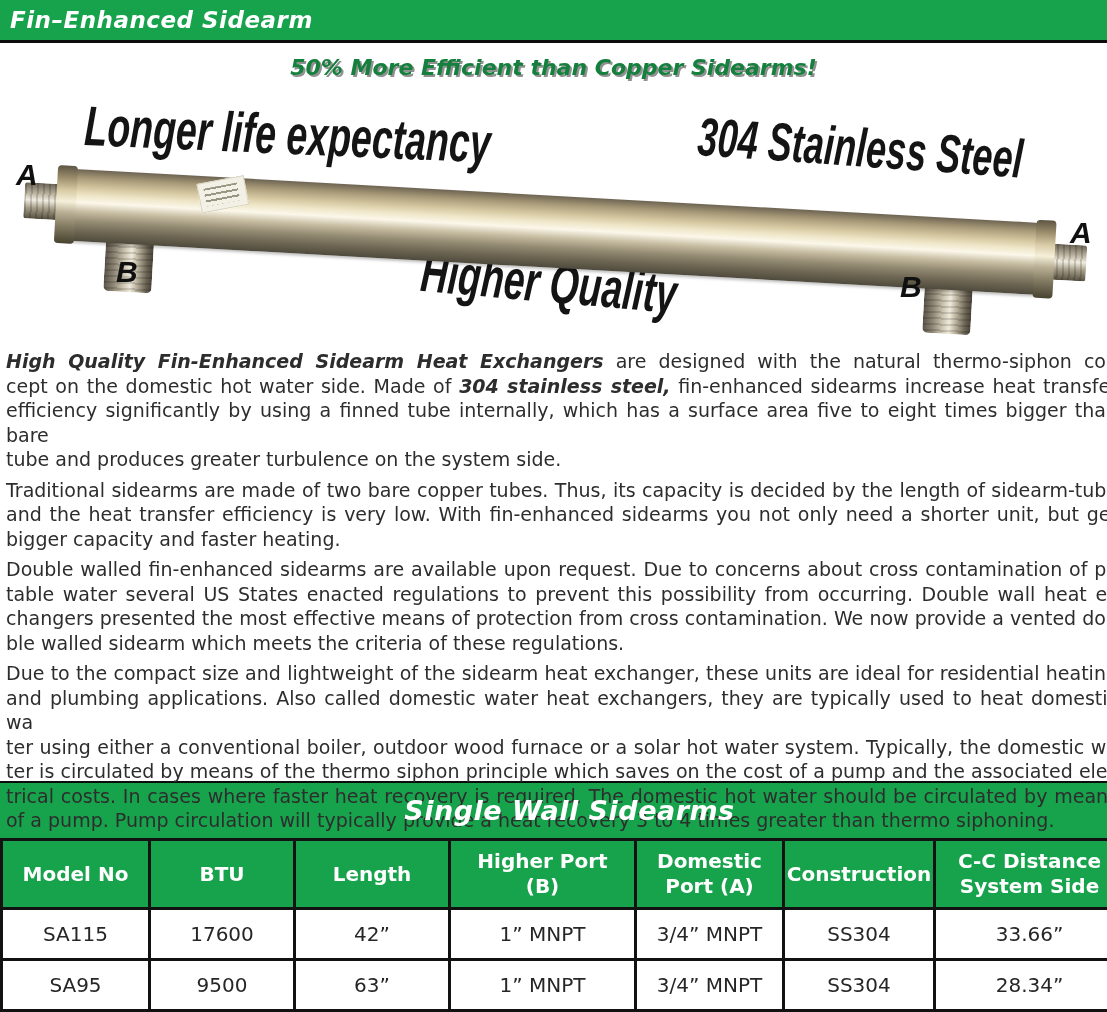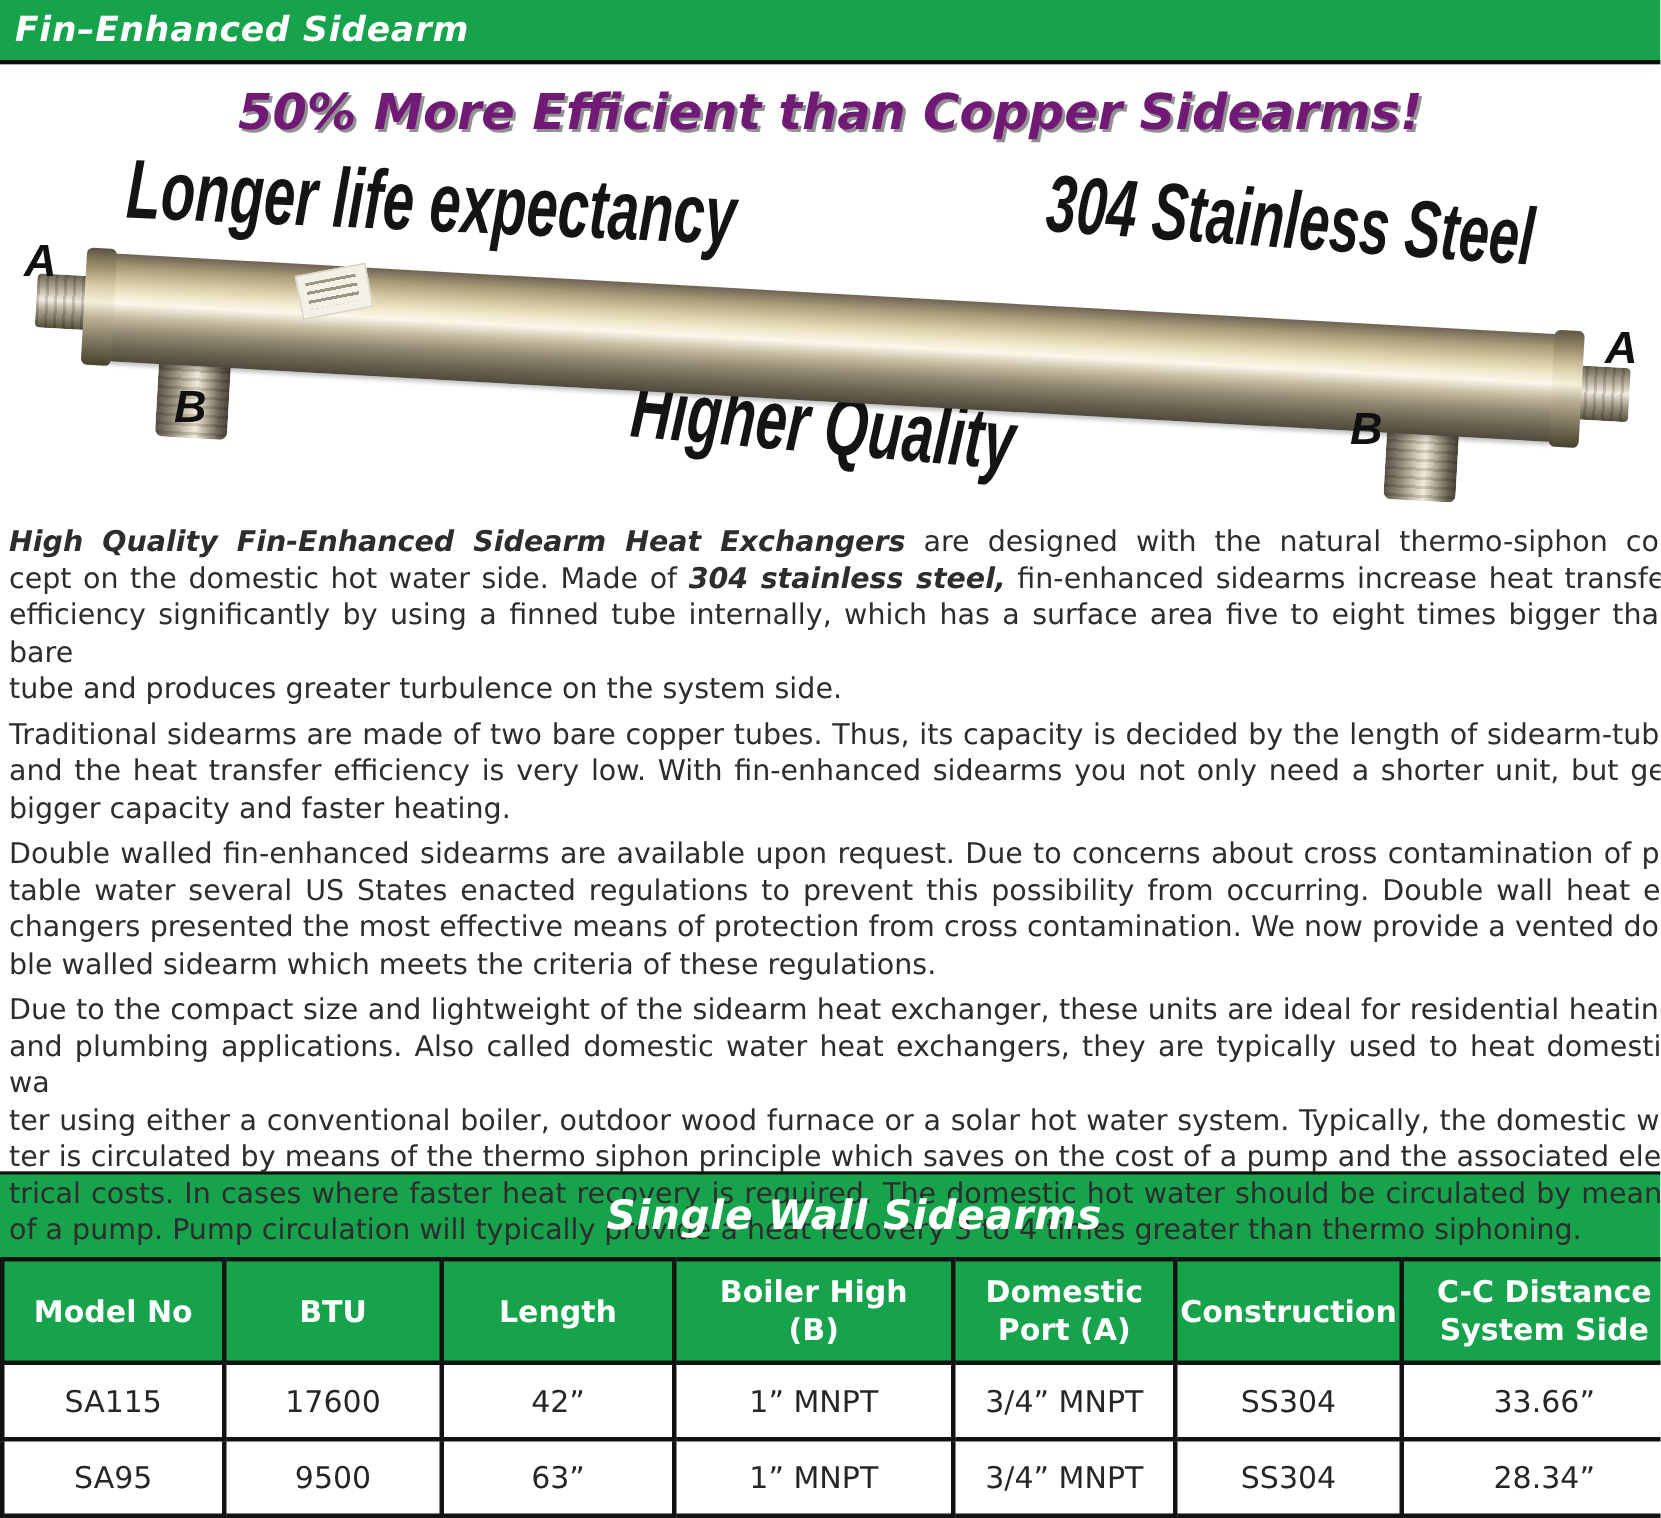--- a/index.html
+++ b/index.html
@@ -21,21 +21,21 @@
   }
   .top-bar-title{
     color:#ffffff;font-size:23px;font-weight:bold;font-style:italic;
     letter-spacing:.5px;
   }
   
   .hero{position:relative;height:302px;background:#ffffff;}
   .headline{
     position:absolute;top:12px;left:0;width:100%;
     text-align:center;
-    color:#701a75;font-size:33px;font-weight:bold;font-style:italic;
+    color:#15803d;font-size:22px;font-weight:bold;font-style:italic;
     text-shadow:2px 2px 0 #919191;
     white-space:nowrap;
   }
   .claim{
     position:absolute;
     font-family:"Liberation Sans",sans-serif;
     font-weight:bold;font-style:italic;color:#141414;
     transform-origin:left top;white-space:nowrap;
   }
   .claim-left{top:50px;left:86px;font-size:56px;transform:rotate(2.5deg) scaleX(0.67);}
@@ -199,21 +199,21 @@
       <col style="width: 186px;">
       <col style="width: 148px;">
       <col style="width: 151px;">
       <col style="width: 190px;">
     </colgroup>
   <thead>
       <tr>
         <th>Model No</th>
         <th>BTU</th>
         <th>Length</th>
-        <th>Boiler High
+        <th>Higher Port
 (B)</th>
         <th>Domestic
 Port (A)</th>
         <th>Construction</th>
         <th>C-C Distance
 System Side</th>
       </tr>
     </thead>
   <tbody>
       <tr>

